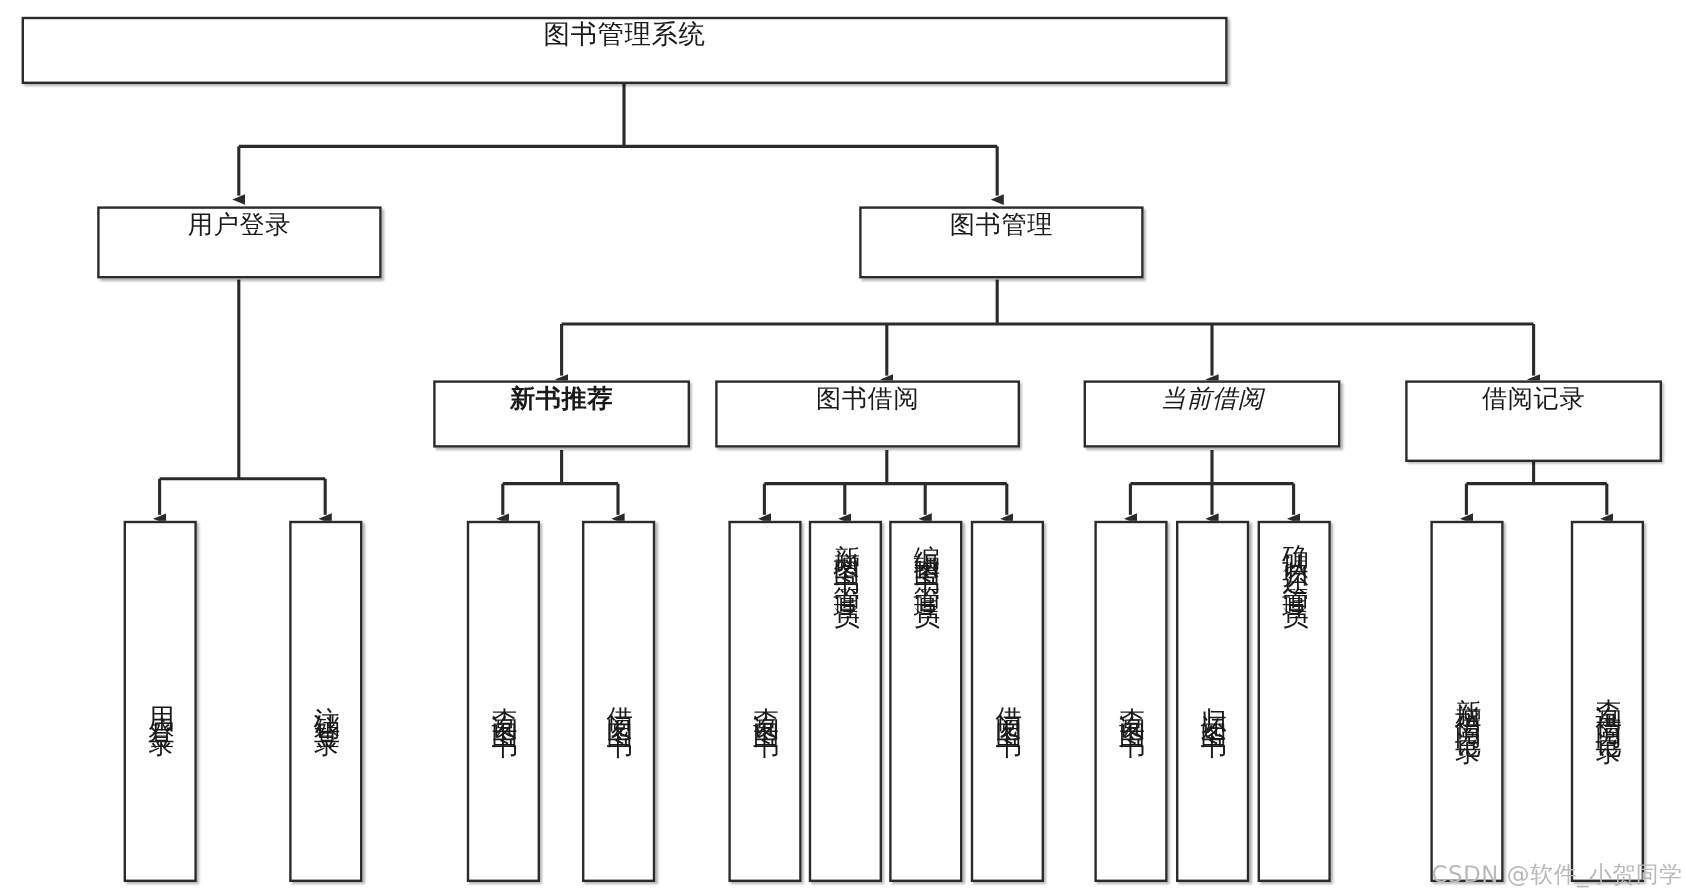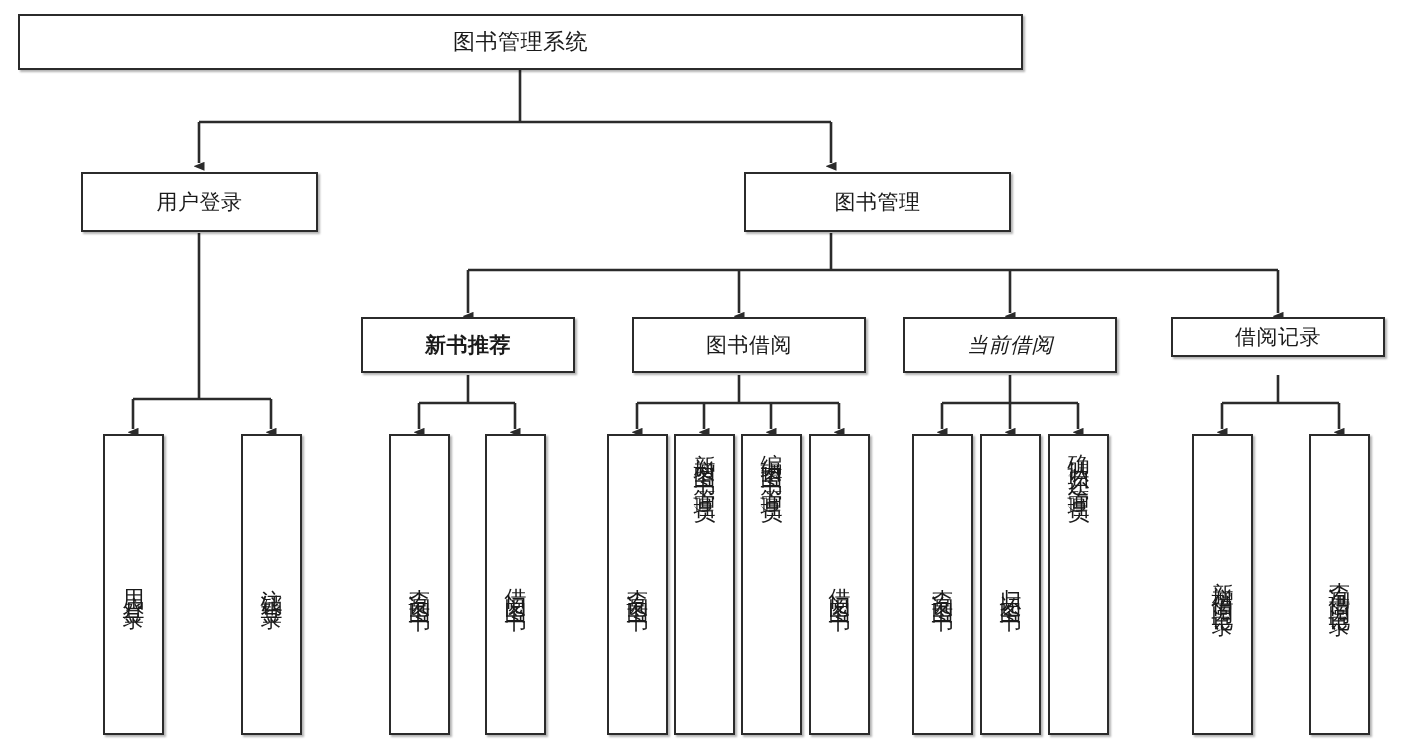--- a/index.html
+++ b/index.html
@@ -26,21 +26,20 @@
     height: 747px;
     pointer-events: none;
   }
   .node {
     position: absolute;
     box-sizing: border-box;
     background: #ffffff;
     border: 2px solid #2b2b2b;
     box-shadow: 2px 2px 2px rgba(0,0,0,0.30);
     display: flex;
-    align-items: center;
     justify-content: center;
     color: #1a1a1a;
     z-index: 2;
   }
   .node-label {
     display: block;
     text-align: center;
     line-height: 1.28;
     white-space: nowrap;
     letter-spacing: 0.5px;
@@ -142,37 +141,37 @@
   </svg>
 
   <div class="node root horizontal" style="left:18px; top:14px; width:1005px; height:56px;">
     <span class="node-label">图书管理系统</span>
   </div>
 
   <div class="node horizontal" style="left:81px; top:172px; width:237px; height:60px;">
     <span class="node-label">用户登录</span>
   </div>
 
-  <div class="node horizontal" style="left:744px; top:172px; width:267px; height:60px;">
+  <div class="node horizontal" style="left:716px; top:172px; width:237px; height:60px;">
     <span class="node-label">图书管理</span>
   </div>
 
   <div class="node horizontal" style="left:361px; top:317px; width:214px; height:56px;font-weight:bold;">
     <span class="node-label">新书推荐</span>
   </div>
 
-  <div class="node horizontal" style="left:632px; top:317px; width:234px; height:56px;">
+  <div class="node horizontal" style="left:596px; top:317px; width:254px; height:56px;">
     <span class="node-label">图书借阅</span>
   </div>
 
   <div class="node horizontal" style="left:903px; top:317px; width:214px; height:56px;font-style:italic;">
     <span class="node-label">当前借阅</span>
   </div>
 
-  <div class="node horizontal" style="left:1171px; top:317px; width:214px; height:40px;">
+  <div class="node horizontal" style="left:1171px; top:317px; width:214px; height:68px;">
     <span class="node-label">借阅记录</span>
   </div>
 
   <div class="node vertical v-center" style="left:103px; top:434px; width:61px; height:301px;">
     <span class="node-label">用户登录</span>
   </div>
 
   <div class="node vertical v-center" style="left:241px; top:434px; width:61px; height:301px;">
     <span class="node-label">注销登录</span>
   </div>
@@ -214,14 +213,15 @@
   </div>
 
   <div class="node vertical v-center" style="left:1192px; top:434px; width:61px; height:301px;">
     <span class="node-label">新增借阅记录</span>
   </div>
 
   <div class="node vertical v-center" style="left:1309px; top:434px; width:61px; height:301px;">
     <span class="node-label">查询借阅记录</span>
   </div>
 
+  <div class="watermark" style="left:1193px; top:716px;">CSDN @软件_小贺同学</div>
 
 </div>
 
 </body></html>

